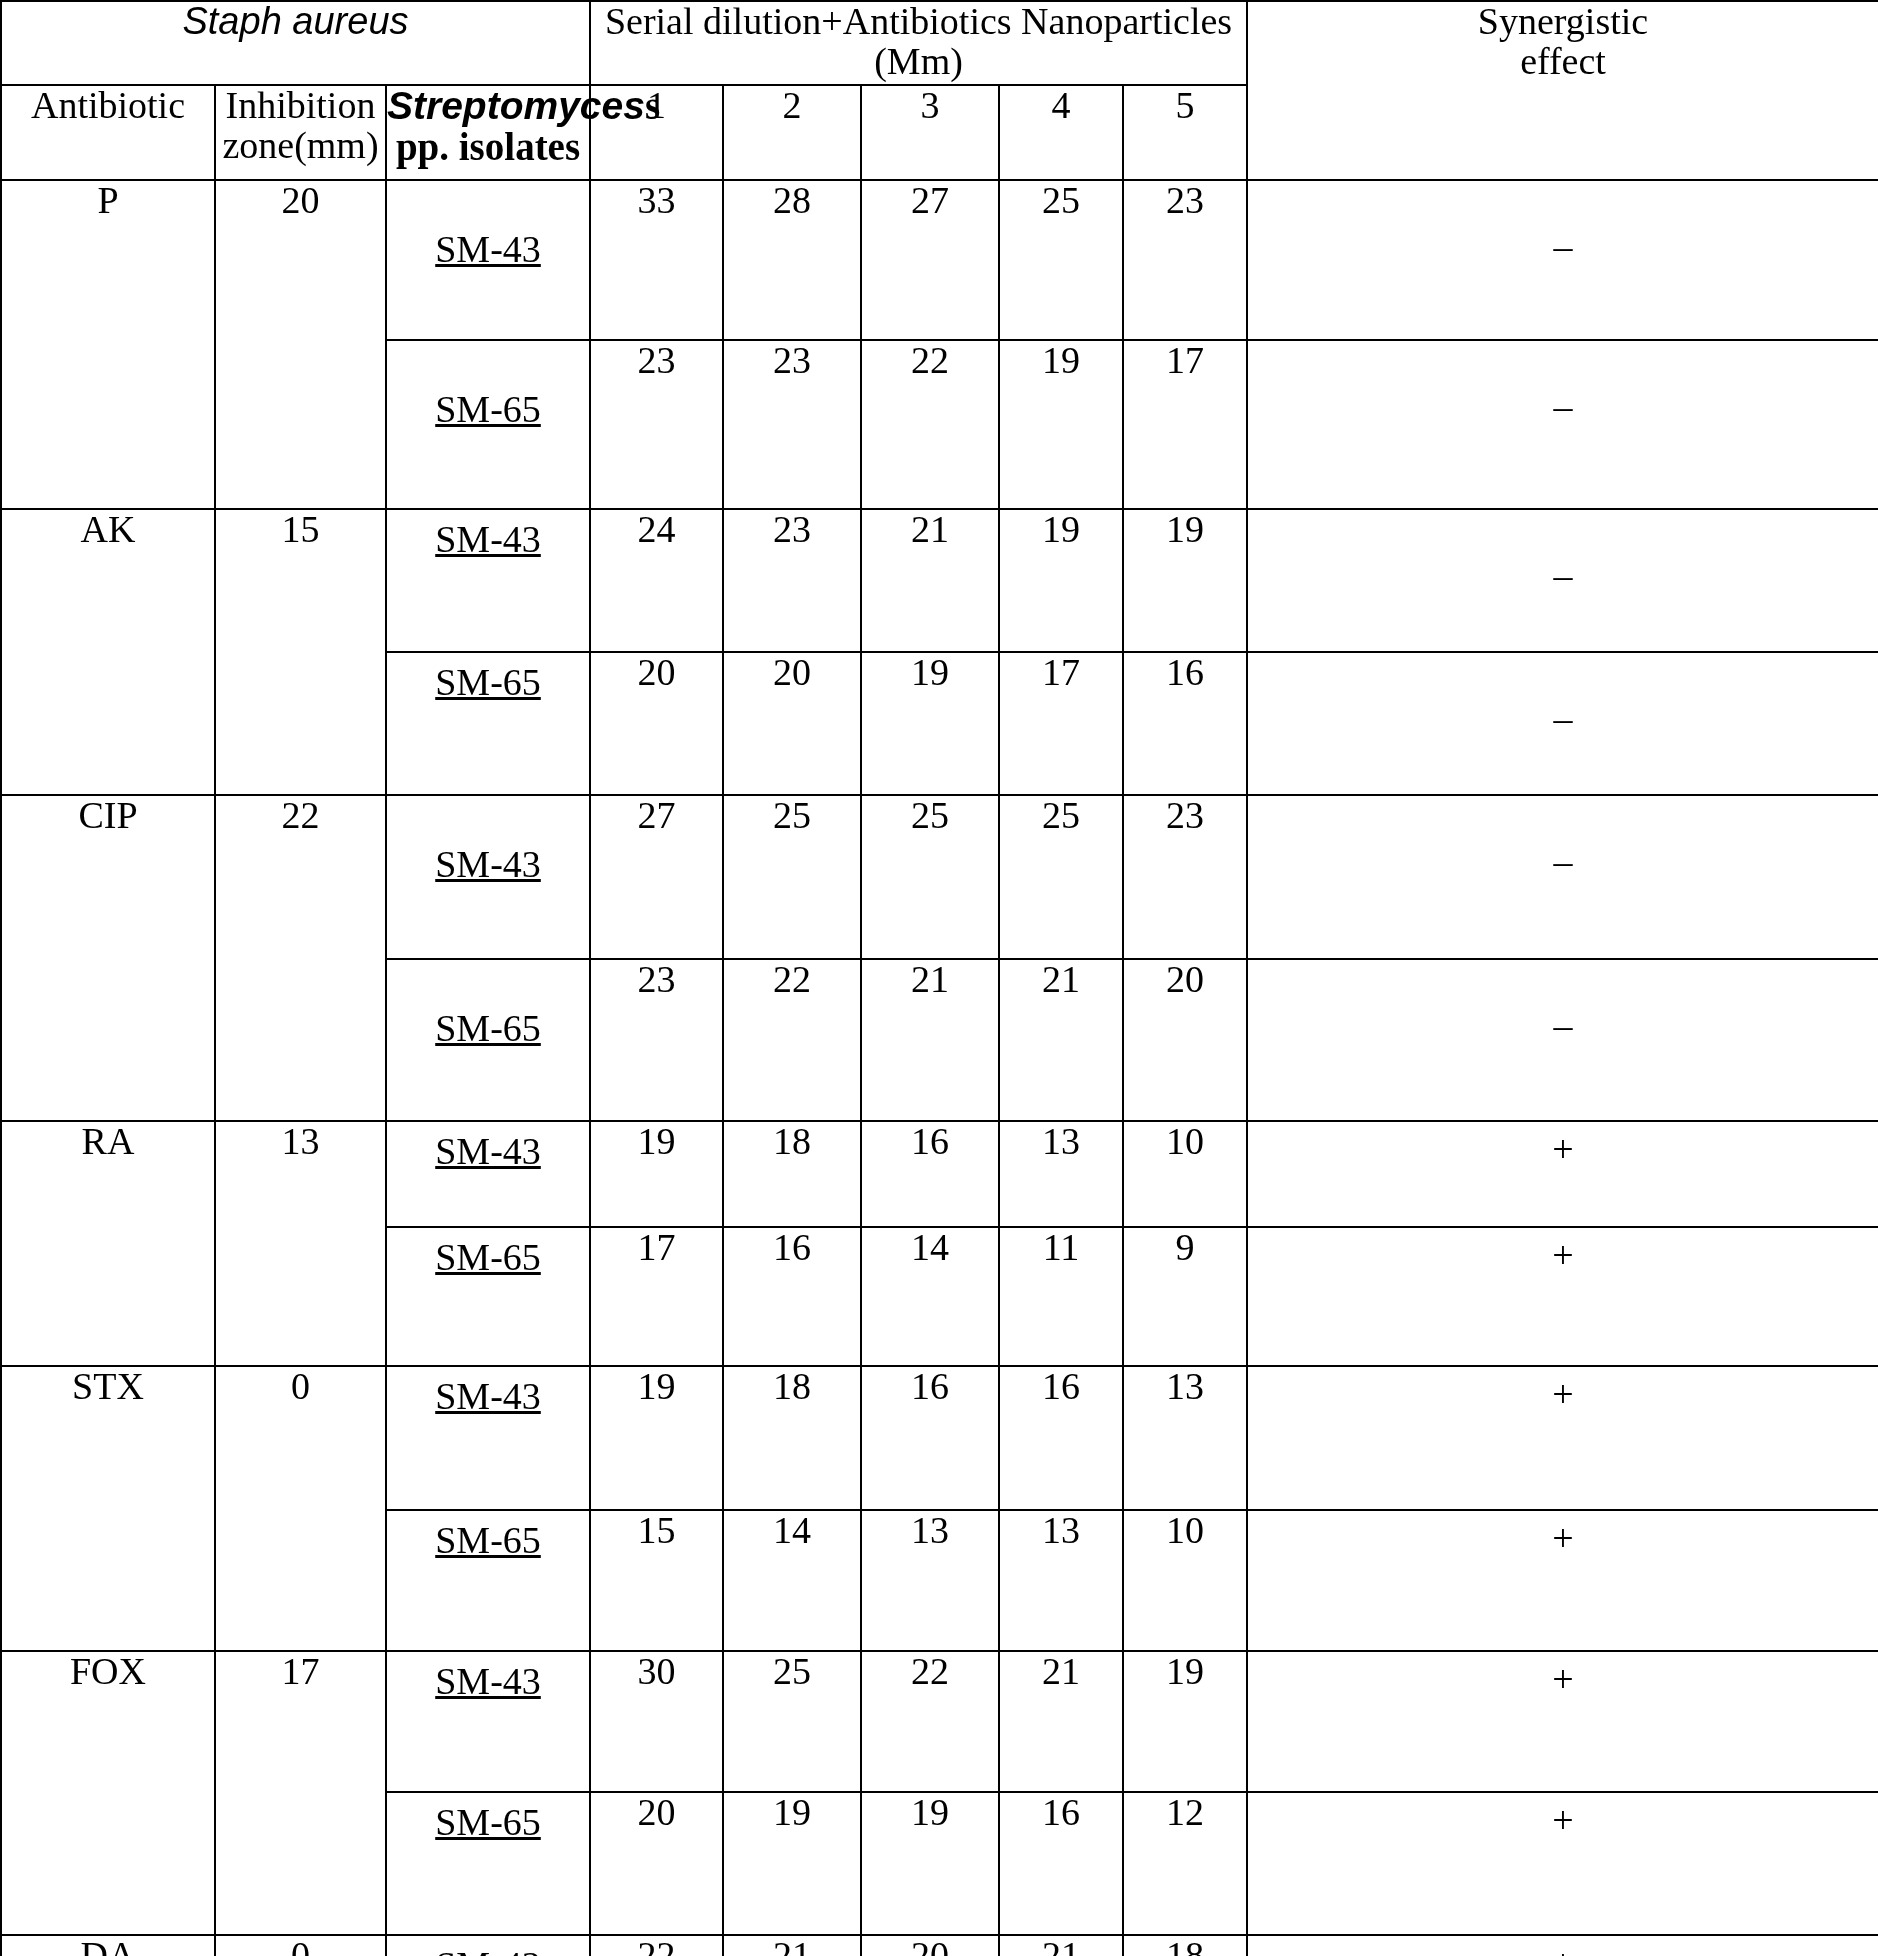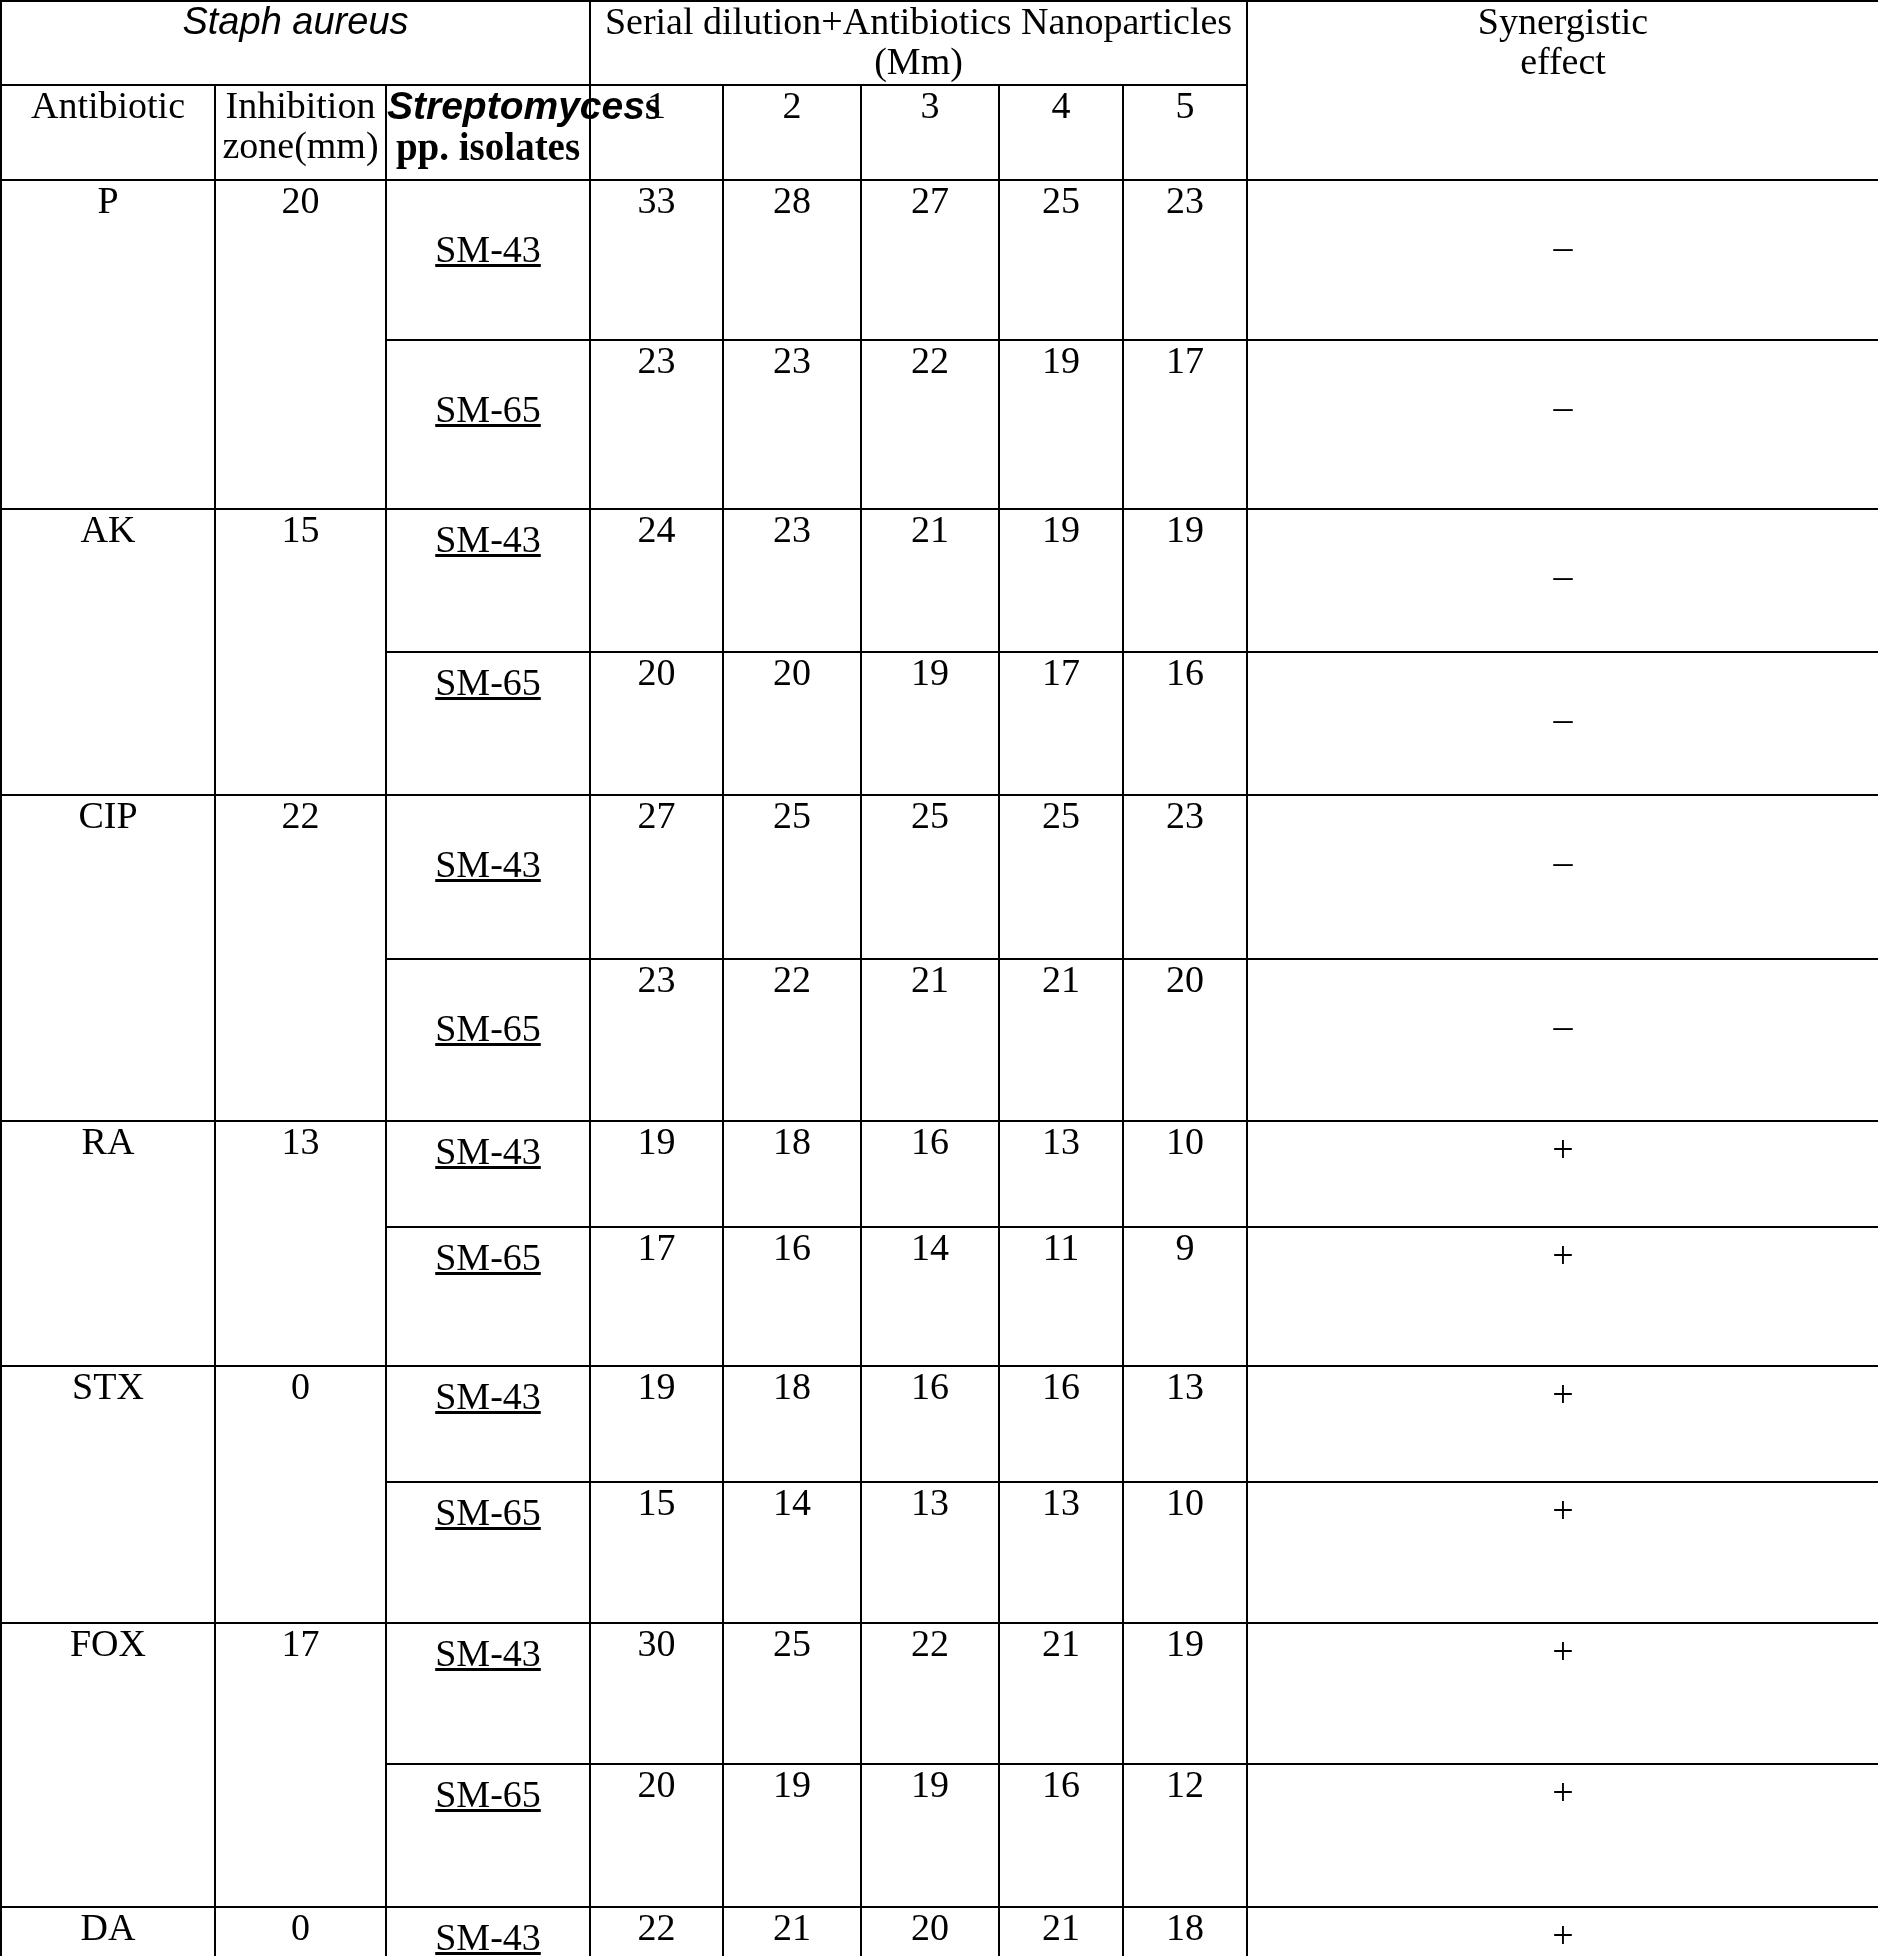--- a/index.html
+++ b/index.html
@@ -258,21 +258,21 @@
         </tr>
         <tr style="height: 139px;">
           <td class="c-isolate al-top">SM-65</td>
           <td class="c-val">17</td>
           <td class="c-val">16</td>
           <td class="c-val">14</td>
           <td class="c-val">11</td>
           <td class="c-val">9</td>
           <td class="c-syn al-top">+</td>
         </tr>
-        <tr style="height: 116px;">
+        <tr style="height: 144px;">
           <td class="c-antibiotic" rowspan="2">STX</td>
           <td class="c-zone" rowspan="2">0</td>
           <td class="c-isolate al-top">SM-43</td>
           <td class="c-val">19</td>
           <td class="c-val">18</td>
           <td class="c-val">16</td>
           <td class="c-val">16</td>
           <td class="c-val">13</td>
           <td class="c-syn al-top">+</td>
         </tr>

